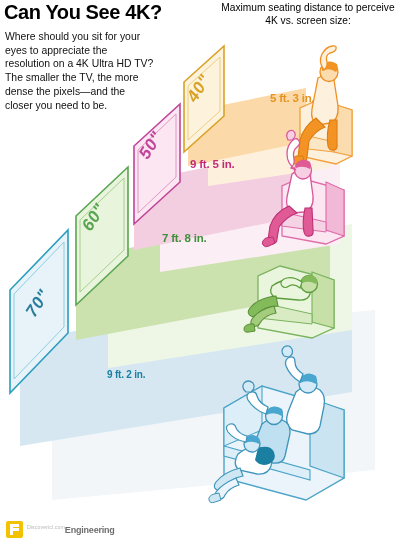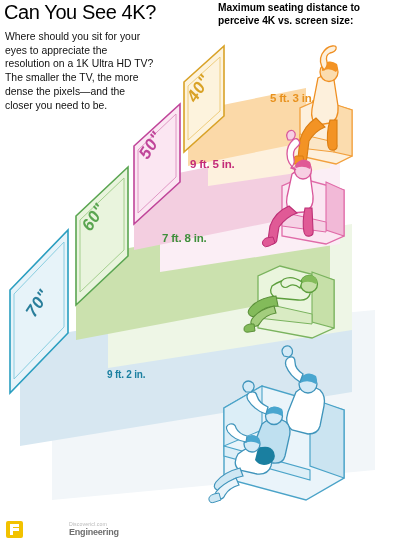--- a/index.html
+++ b/index.html
@@ -6,30 +6,30 @@
   body{
     width:400px;height:550px;position:relative;overflow:hidden;
     font-family:"Liberation Sans","DejaVu Sans",sans-serif;
     color:#1a1a1a;
   }
   #stage{position:absolute;inset:0;width:400px;height:550px;}
 
   
   .title{
     position:absolute;left:4px;top:2px;width:200px;
-    font-size:20px;font-weight:400;letter-spacing:-0.4px;
+    font-size:20px;font-weight:700;letter-spacing:-0.4px;
     color:#000;line-height:1.05;
   }
   .intro{
     position:absolute;left:5px;top:30px;width:150px;
     font-size:10.4px;line-height:1.32;color:#111;
   }
   .subhead{
     position:absolute;left:218px;top:2px;width:180px;
-    font-size:10.2px;font-weight:700;line-height:1.25;color:#000;
+    font-size:10.2px;font-weight:400;line-height:1.25;color:#000;text-align:center;
   }
 
   
   svg.art{position:absolute;left:0;top:0;width:400px;height:550px;}
 
   
   .dist{
     position:absolute;font-weight:700;white-space:nowrap;
     letter-spacing:-0.2px;
   }
@@ -55,21 +55,21 @@
     width:17px;height:17px;background:#f2c200;border-radius:2px;
     position:relative;flex:0 0 auto;
   }
   .logo-mark::before{
     content:"";position:absolute;left:4px;top:3px;width:3px;height:11px;background:#fff;
   }
   .logo-mark::after{
     content:"";position:absolute;left:7px;top:3px;width:6px;height:3px;
     background:#fff;box-shadow:0 4px 0 0 #fff;
   }
-  .logo-txt{display:flex;flex-direction:column;line-height:1;margin-left:42px;}
+  .logo-txt{display:flex;flex-direction:row;line-height:1;}
   .logo-top{font-size:5.2px;color:#b9b9b9;letter-spacing:.1px;}
   .logo-bottom{font-size:9px;font-weight:700;color:#6e6e6e;letter-spacing:-.2px;margin-top:1px;}
 </style>
 </head>
 <body>
 
 <div id="stage">
 
   <svg class="art" viewBox="0 0 400 550">
     <defs>
@@ -203,21 +203,21 @@
 
         <path d="M240,468 q-16,4 -24,14 q-4,5 1,8 q5,2 8,-3 q6,-9 18,-11 Z" fill="#cfe7f3" stroke="#3f94bb" stroke-width="1.2"></path>
         <path d="M236,478 q-14,6 -20,14 q-3,5 2,7 q5,1 7,-4 q4,-7 14,-10 Z" fill="#eaf4fa" stroke="#3f94bb" stroke-width="1.2"></path>
         <path d="M214,494 q-6,2 -5,6 q1,4 6,2 l6,-2 l-2,-7 Z" fill="#cfe7f3" stroke="#3f94bb" stroke-width="1"></path>
       </g>
 
     </g>
   </svg>
 
   <div class="title">Can You See 4K?</div>
-  <div class="intro">Where should you sit for your eyes to appreciate the resolution on a 1K Ultra HD TV? The smaller the TV, the more dense the pixels—and the closer you need to be.</div>
+  <div class="intro">Where should you sit for your eyes to appreciate the resolution on a 4K Ultra HD TV? The smaller the TV, the more dense the pixels—and the closer you need to be.</div>
   <div class="subhead">Maximum seating distance to perceive 4K vs. screen size:</div>
 
   <div class="dist" id="dist-40">5 ft. 3 in.</div>
   <div class="dist" id="dist-50">9 ft. 5 in.</div>
   <div class="dist" id="dist-60">7 ft. 8 in.</div>
   <div class="dist" id="dist-70">9 ft. 2 in.</div>
 
   <div class="sz" id="sz-40">40"</div>
   <div class="sz" id="sz-50">50"</div>
   <div class="sz" id="sz-60">60"</div>

